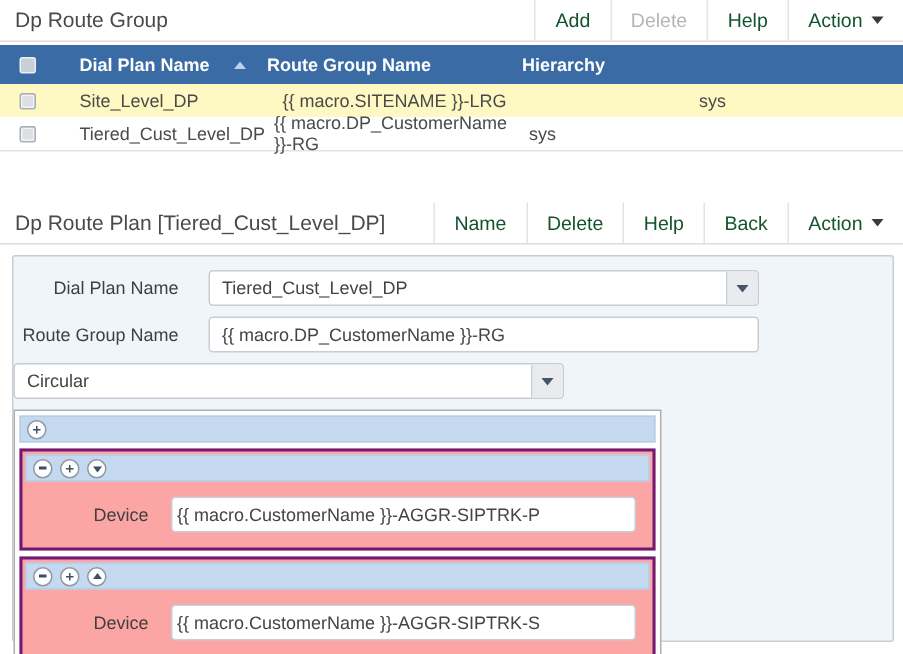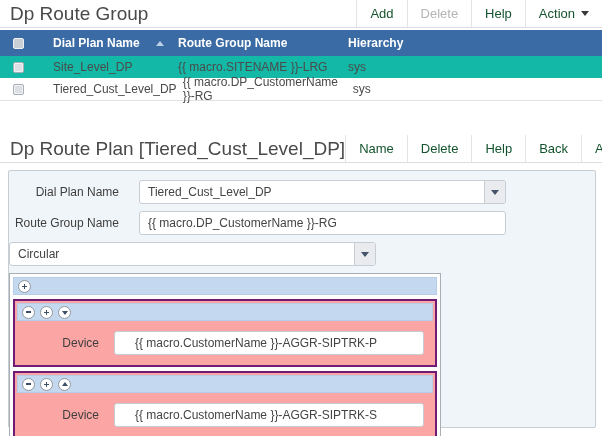--- a/index.html
+++ b/index.html
@@ -9,21 +9,21 @@
     font-family:"Liberation Sans", sans-serif;
     color:#444; position:relative;
   }
 
   
   .panel-header {
     display:flex; align-items:stretch; height:28px;
     border-bottom:1px solid #ddd; background:#fff;
   }
   .panel-title {
-    font-size:19px; color:#4a4a4a; padding-left:10px;
+    font-size:14px; color:#4a4a4a; padding-left:10px;
     line-height:27px; white-space:nowrap;
   }
   .toolbar { margin-left:auto; display:flex; align-items:stretch; }
   .tb {
     background:none; border:none; border-left:1px solid #e4e4e4;
     padding:0 13px; font-family:inherit; font-size:13px; color:#14532d;
     cursor:pointer; display:flex; align-items:center; white-space:nowrap;
   }
   .tb.disabled { color:#b5b5b5; }
   .caret {
@@ -32,21 +32,21 @@
     transform:translateY(2px);
   }
 
   
   .grid-table { margin-top:2px; font-size:12px; border-bottom:1px solid #dfe3e8; }
   .g-head {
     display:flex; align-items:center; height:26px;
     background:#3a6ba4; color:#fff; font-weight:bold;
   }
   .g-row { display:flex; align-items:center; height:22px; background:#fff; color:#4a4a4a; }
-  .g-row.alt { background:#14b8a6; }
+  .g-row.alt { background:#fef9c3;text-align:center; }
   .c-check { flex:0 0 40px; padding-left:13px; display:flex; align-items:center; }
   .c1 { flex:0 0 132px; padding-left:13px; display:flex; align-items:center; }
   .c2 { flex:0 0 176px; padding-left:6px; }
   .c3 { flex:1; }
   .sort-asc {
     display:inline-block; margin-left:16px; width:0; height:0;
     border:4px solid transparent; border-bottom:5px solid #bcd2e9;
     transform:translateY(-2px);
   }
   .checkbox { display:inline-block; width:11px; height:11px; border-radius:2px; cursor:pointer; }
@@ -91,21 +91,21 @@
   .blue-bar {
     height:18px; background:#c4d9ef; border:1px solid #b5cde8;
     display:flex; align-items:center; gap:5px; padding-left:4px;
   }
   .device-group { border:2px solid #701a75; margin-top:4px; background:#fca5a5; }
   .device-group .blue-bar { margin:2px; }
   .device-body { display:flex; align-items:center; padding:8px 0 10px 0; }
   .d-label { flex:0 0 84px; text-align:right; font-size:12px; color:#3f3f3f; margin-right:15px; }
   .device-input {
     width:310px; height:24px; border:1px solid #c6cdd4; border-radius:3px;
-    padding:0 20px; font-family:inherit; font-size:12px; color:#444; background:#fff;
+    padding:0 3px; font-family:inherit; font-size:12px; color:#444; background:#fff;
   }
 
   .circle-btn {
     width:13px; height:13px; border-radius:50%; background:#fff;
     border:1px solid #8f979f; display:inline-flex; align-items:center; justify-content:center;
     cursor:pointer; flex:0 0 auto;
   }
   .glyph-minus { width:5px; height:2px; background:#3d4f66; }
   .glyph-plus { position:relative; width:7px; height:7px; }
   .glyph-plus::before { content:""; position:absolute; left:1px; top:3px; width:5px; height:1.6px; background:#3d4f66; }

